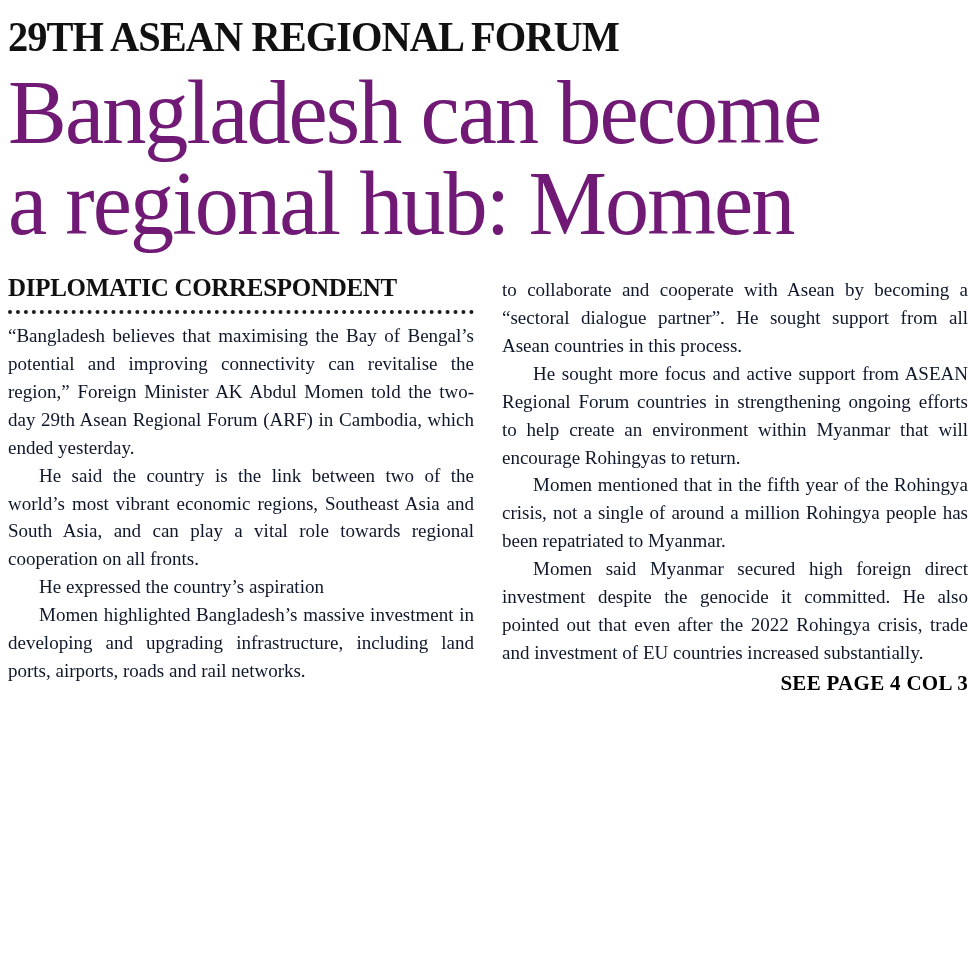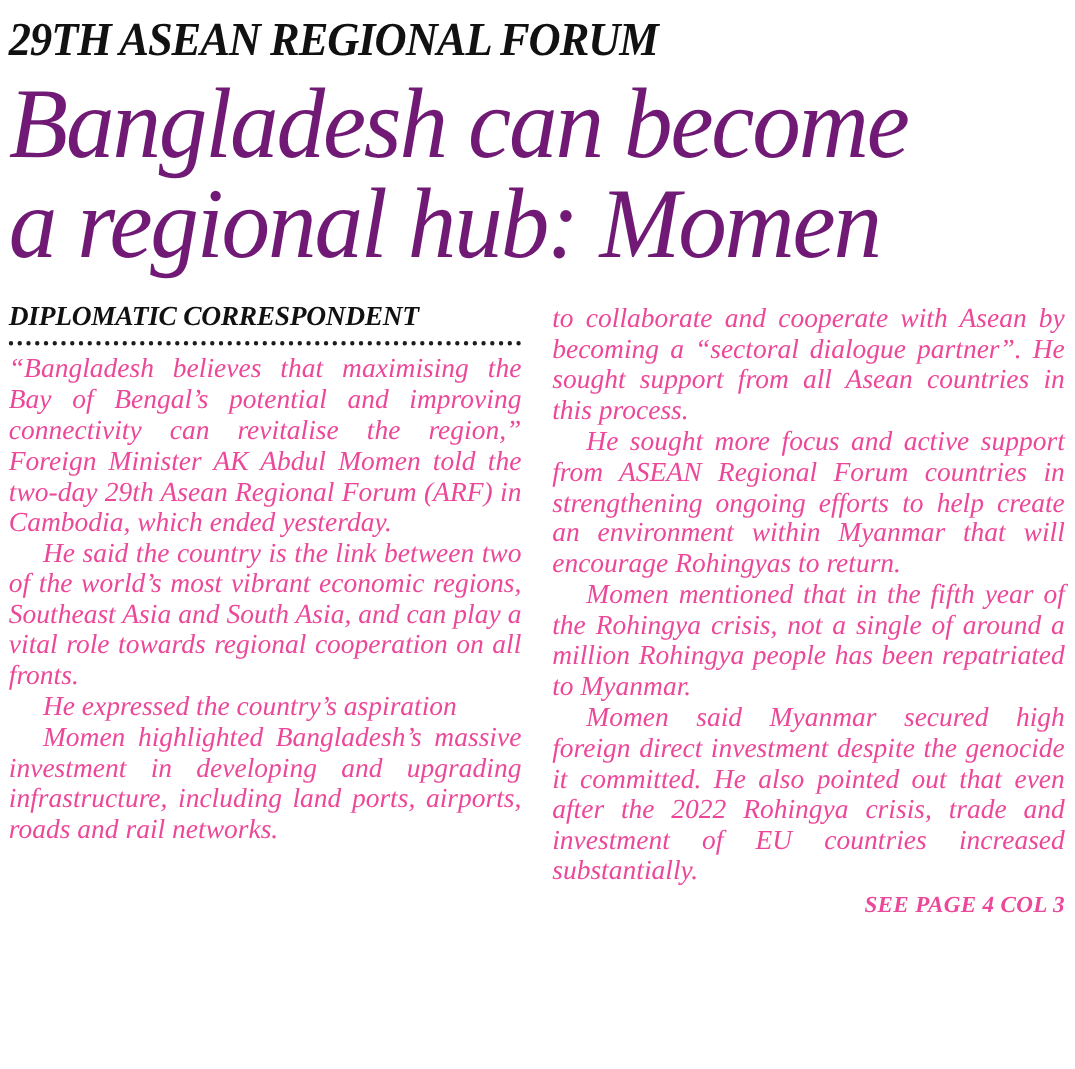--- a/index.html
+++ b/index.html
@@ -6,21 +6,20 @@
   html, body {
     width: 977px; height: 972px;
     background: #ffffff;
     color: #161616;
     font-family: "Liberation Serif", serif;
     overflow: hidden;
   }
   .page {
     width: 977px; height: 844px;
     padding: 14px 9px 0 8px;
-    font-style: italic;
   }
   .kicker {
     font-weight: bold;
     font-size: 43px;
     line-height: 1.05;
     letter-spacing: -1px;
     white-space: nowrap;
     transform: scaleX(0.94);
     transform-origin: left center;
     color: #111;
@@ -57,36 +56,36 @@
     white-space: nowrap;
     color: #111;
   }
   .dotted-rule {
     border: none;
     border-bottom: 4px dotted #1c1c1c;
     margin: 10px 0 8px 0;
     height: 0;
   }
   .body-text p {
-    font-size: 25px;
+    font-size: 19px;
     line-height: 27.9px;
     text-align: justify;
     text-justify: inter-word;
-    color: #ec4899;
+    color: #0f172a;
   }
   .body-text p + p { text-indent: 31px; }
   
   .right-col .body-text { padding-top: 3px; }
   .continuation-line {
     margin-top: 4px;
     text-align: right;
     font-weight: bold;
     font-size: 21px;
     letter-spacing: 0.3px;
-    color: #ec4899;
+    color: #000000;
   }
 </style>
 </head>
 <body>
 
 <div class="page">
 
   <div class="kicker">29TH ASEAN REGIONAL FORUM</div>
 
   <h1 class="headline">

